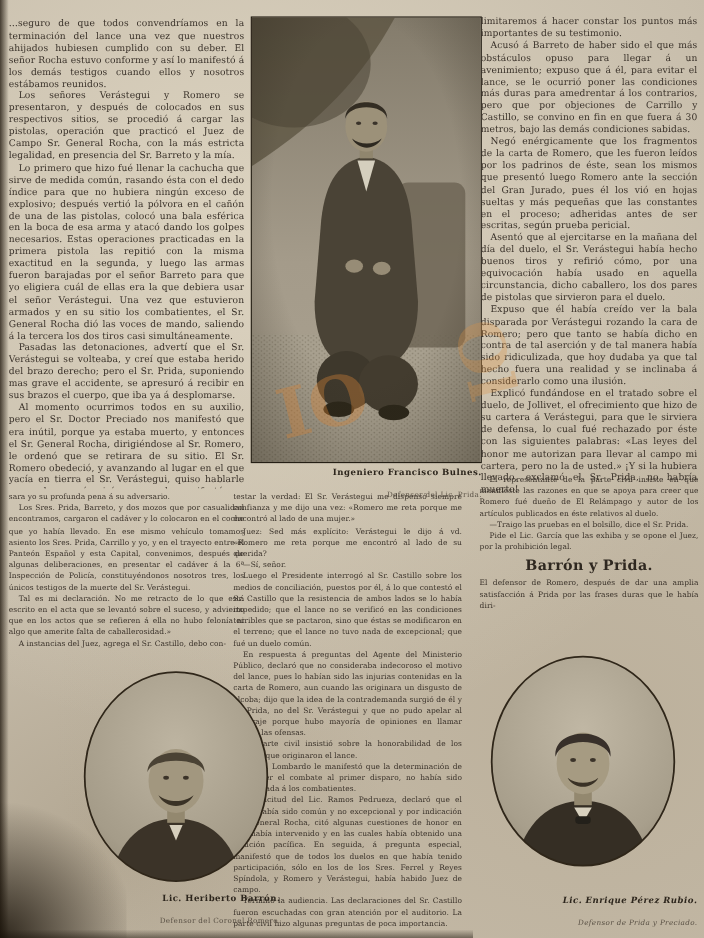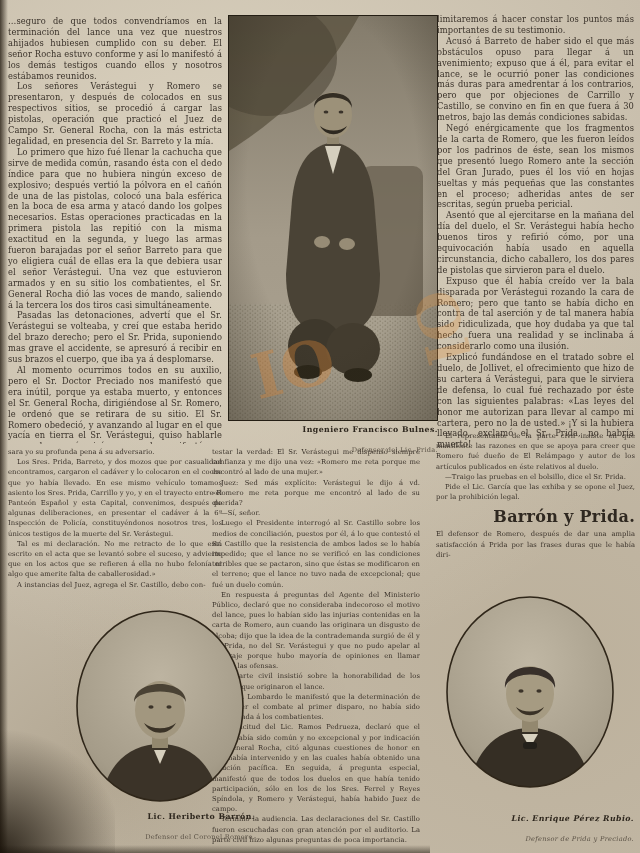--- a/index.html
+++ b/index.html
@@ -28,21 +28,21 @@
   .photo-oval{width:176px; height:200px;}
   .photo-barron{left:72px;  top:606px;}
   .photo-perez {left:442px; top:592px;}
   svg{display:block; width:100%; height:100%;}
   .caption{position:absolute; text-align:right;}
   .cap-main{left:228px; top:425px; width:210px;}
   .cap-barron{left:25px;  top:812px; width:230px;}
   .cap-perez {left:428px; top:814px; width:206px;font-style:italic;}
   .cap-title{font-weight:bold; font-size:7.8px; letter-spacing:0.45px; color:#2d261d;}
   .cap-sub{font-size:6.6px; color:#5a5145; margin-top:12px; letter-spacing:0.3px;}
-  .h-big{font-weight:bold; font-size:16px; text-align:right; margin:5px 0 3px; color:#2f2820; letter-spacing:0.3px;}
+  .h-big{font-weight:bold; font-size:13px; text-align:center; margin:5px 0 3px; color:#2f2820; letter-spacing:0.3px;}
   .watermark{position:absolute; font-weight:bold; color:rgba(214,132,56,0.38); pointer-events:none; z-index:6; line-height:1;}
   .wm-a{left:252px; top:338px; font-size:62px; transform:rotate(-14deg);}
   .wm-b{left:404px; top:298px; font-size:58px; transform:rotate(76deg); color:rgba(222,146,66,0.30);}
   .edge{position:absolute; pointer-events:none; z-index:8;}
   .edge-left{left:0; top:0; width:8px; height:853px; background:linear-gradient(90deg, rgba(32,24,14,0.78), rgba(32,24,14,0));}
   .corner-bl{left:0; top:718px; width:115px; height:135px; background:radial-gradient(circle at 0% 100%, rgba(26,19,10,0.88), rgba(26,19,10,0) 70%);}
   .edge-bottom{left:0; top:845px; width:430px; height:8px; background:linear-gradient(0deg, rgba(26,19,10,0.5), rgba(26,19,10,0));}
 </style>
 </head>
 <body>

